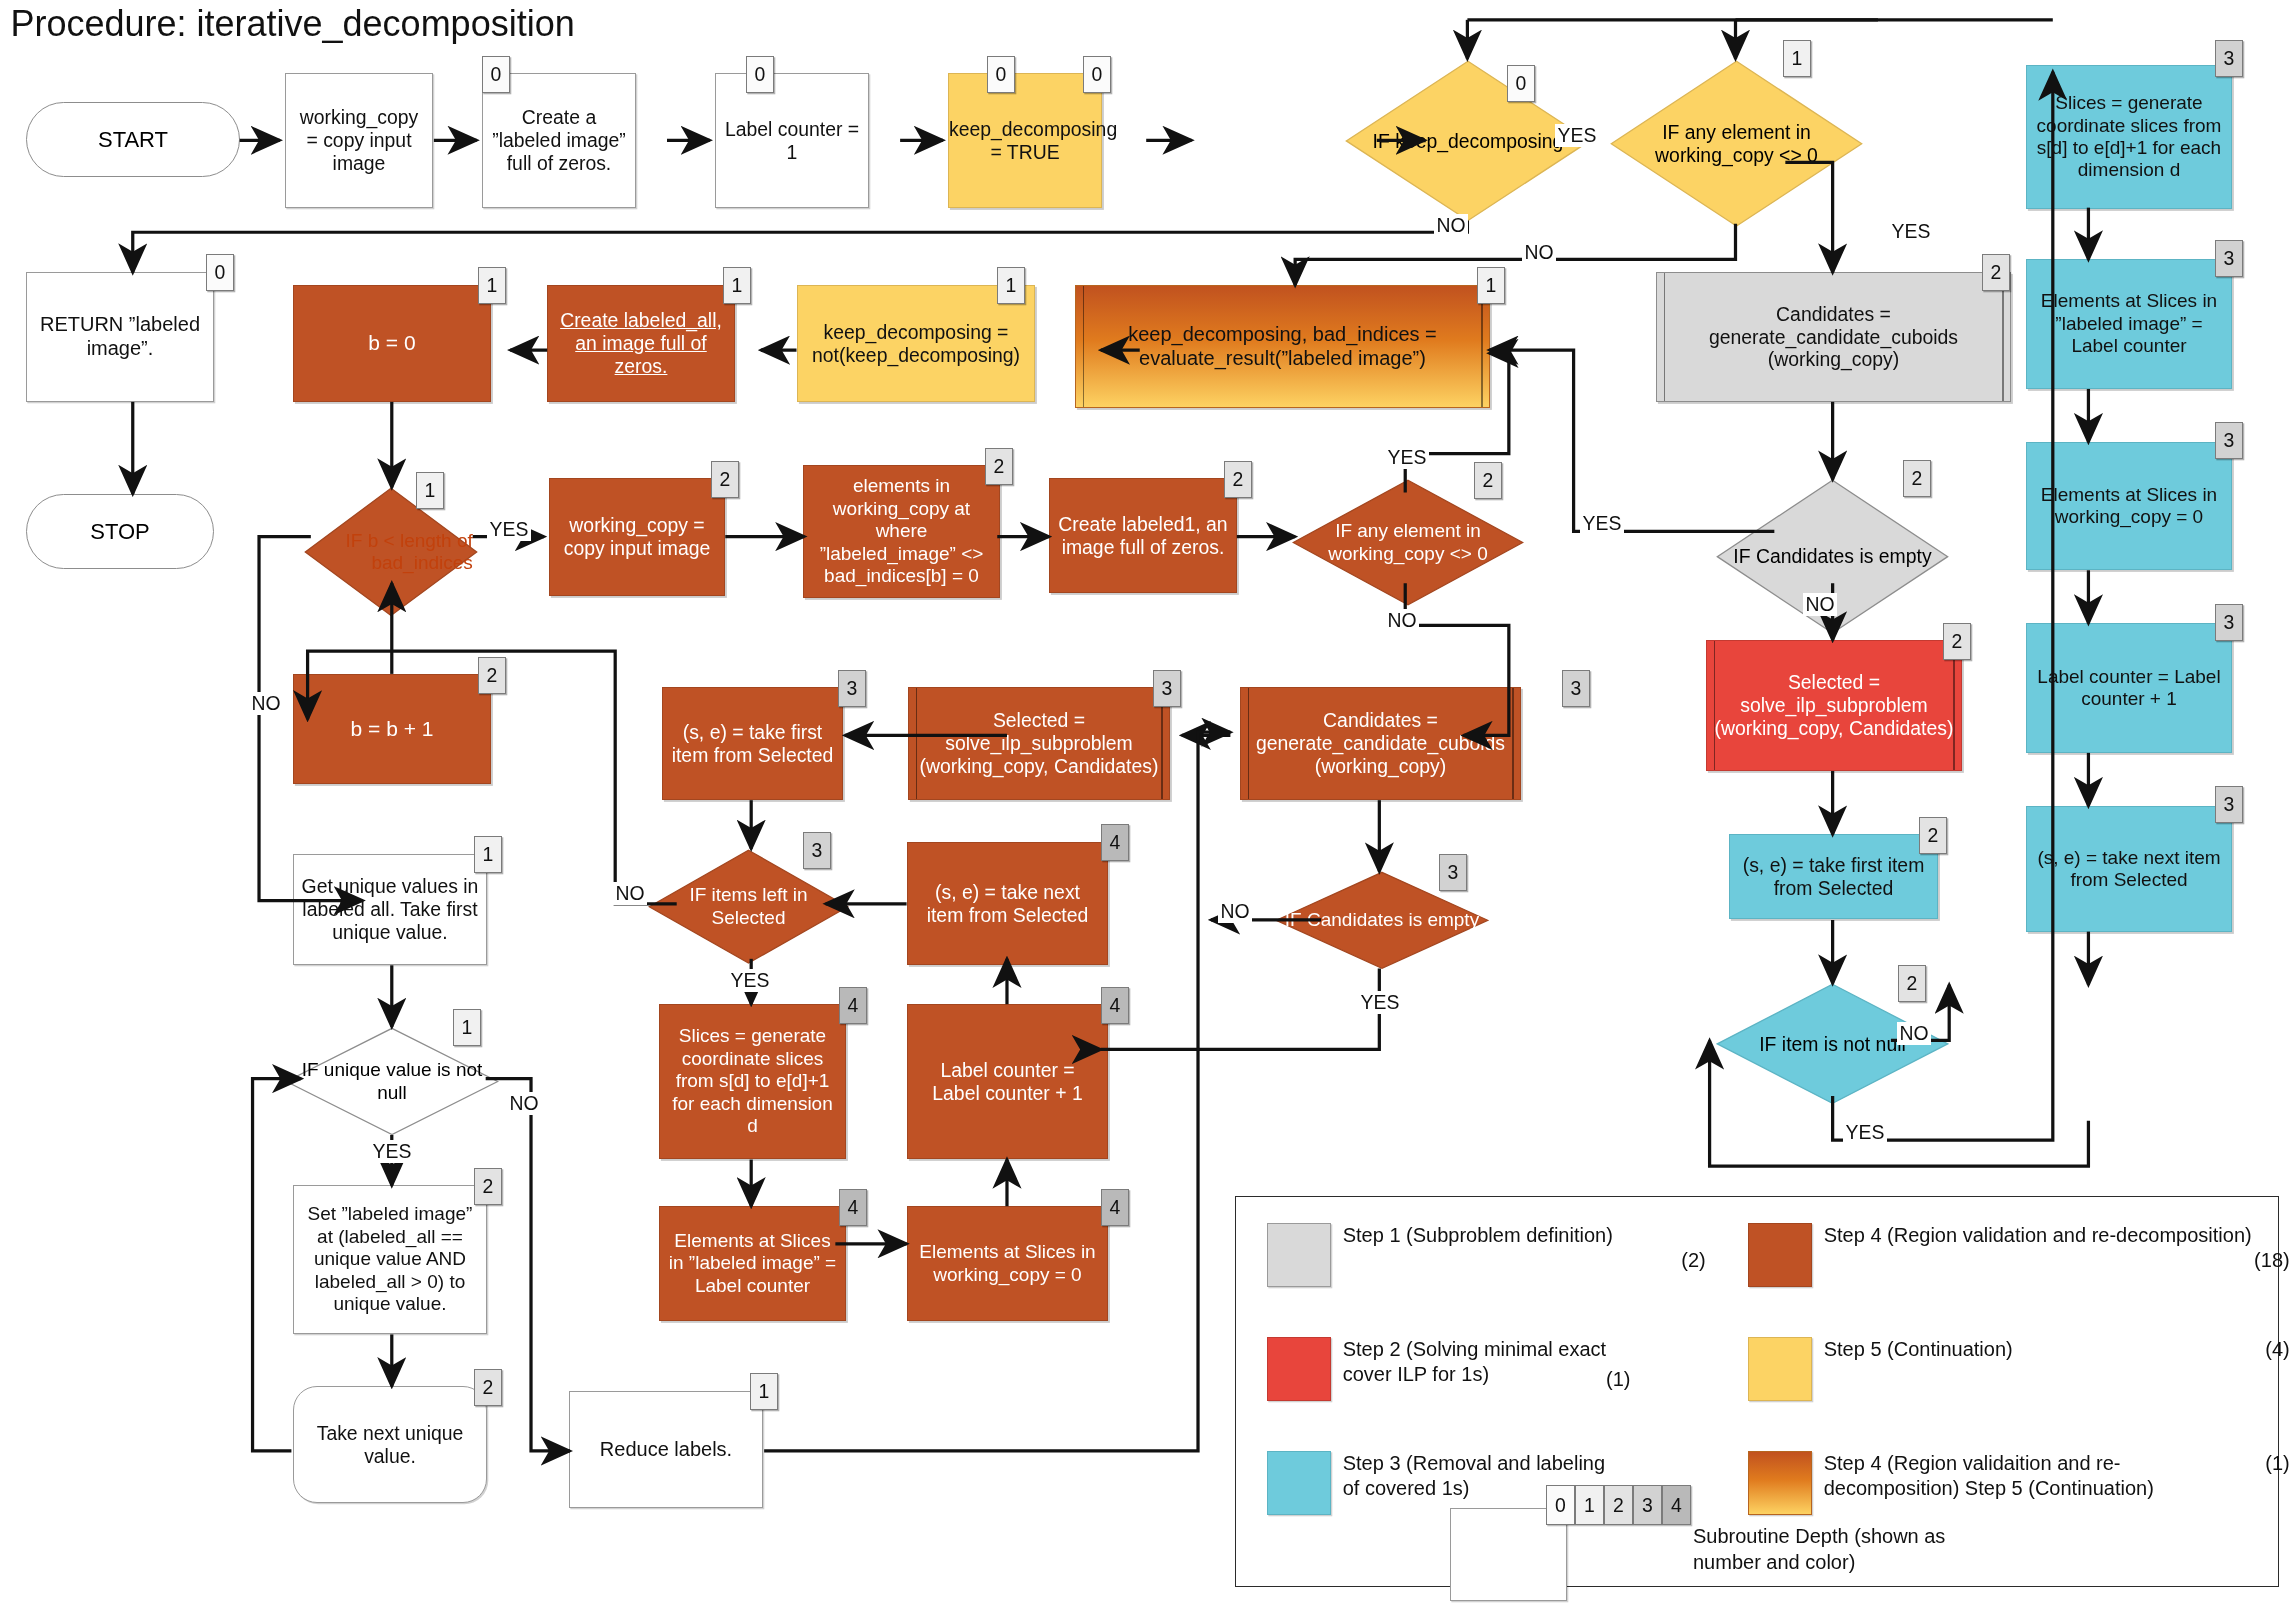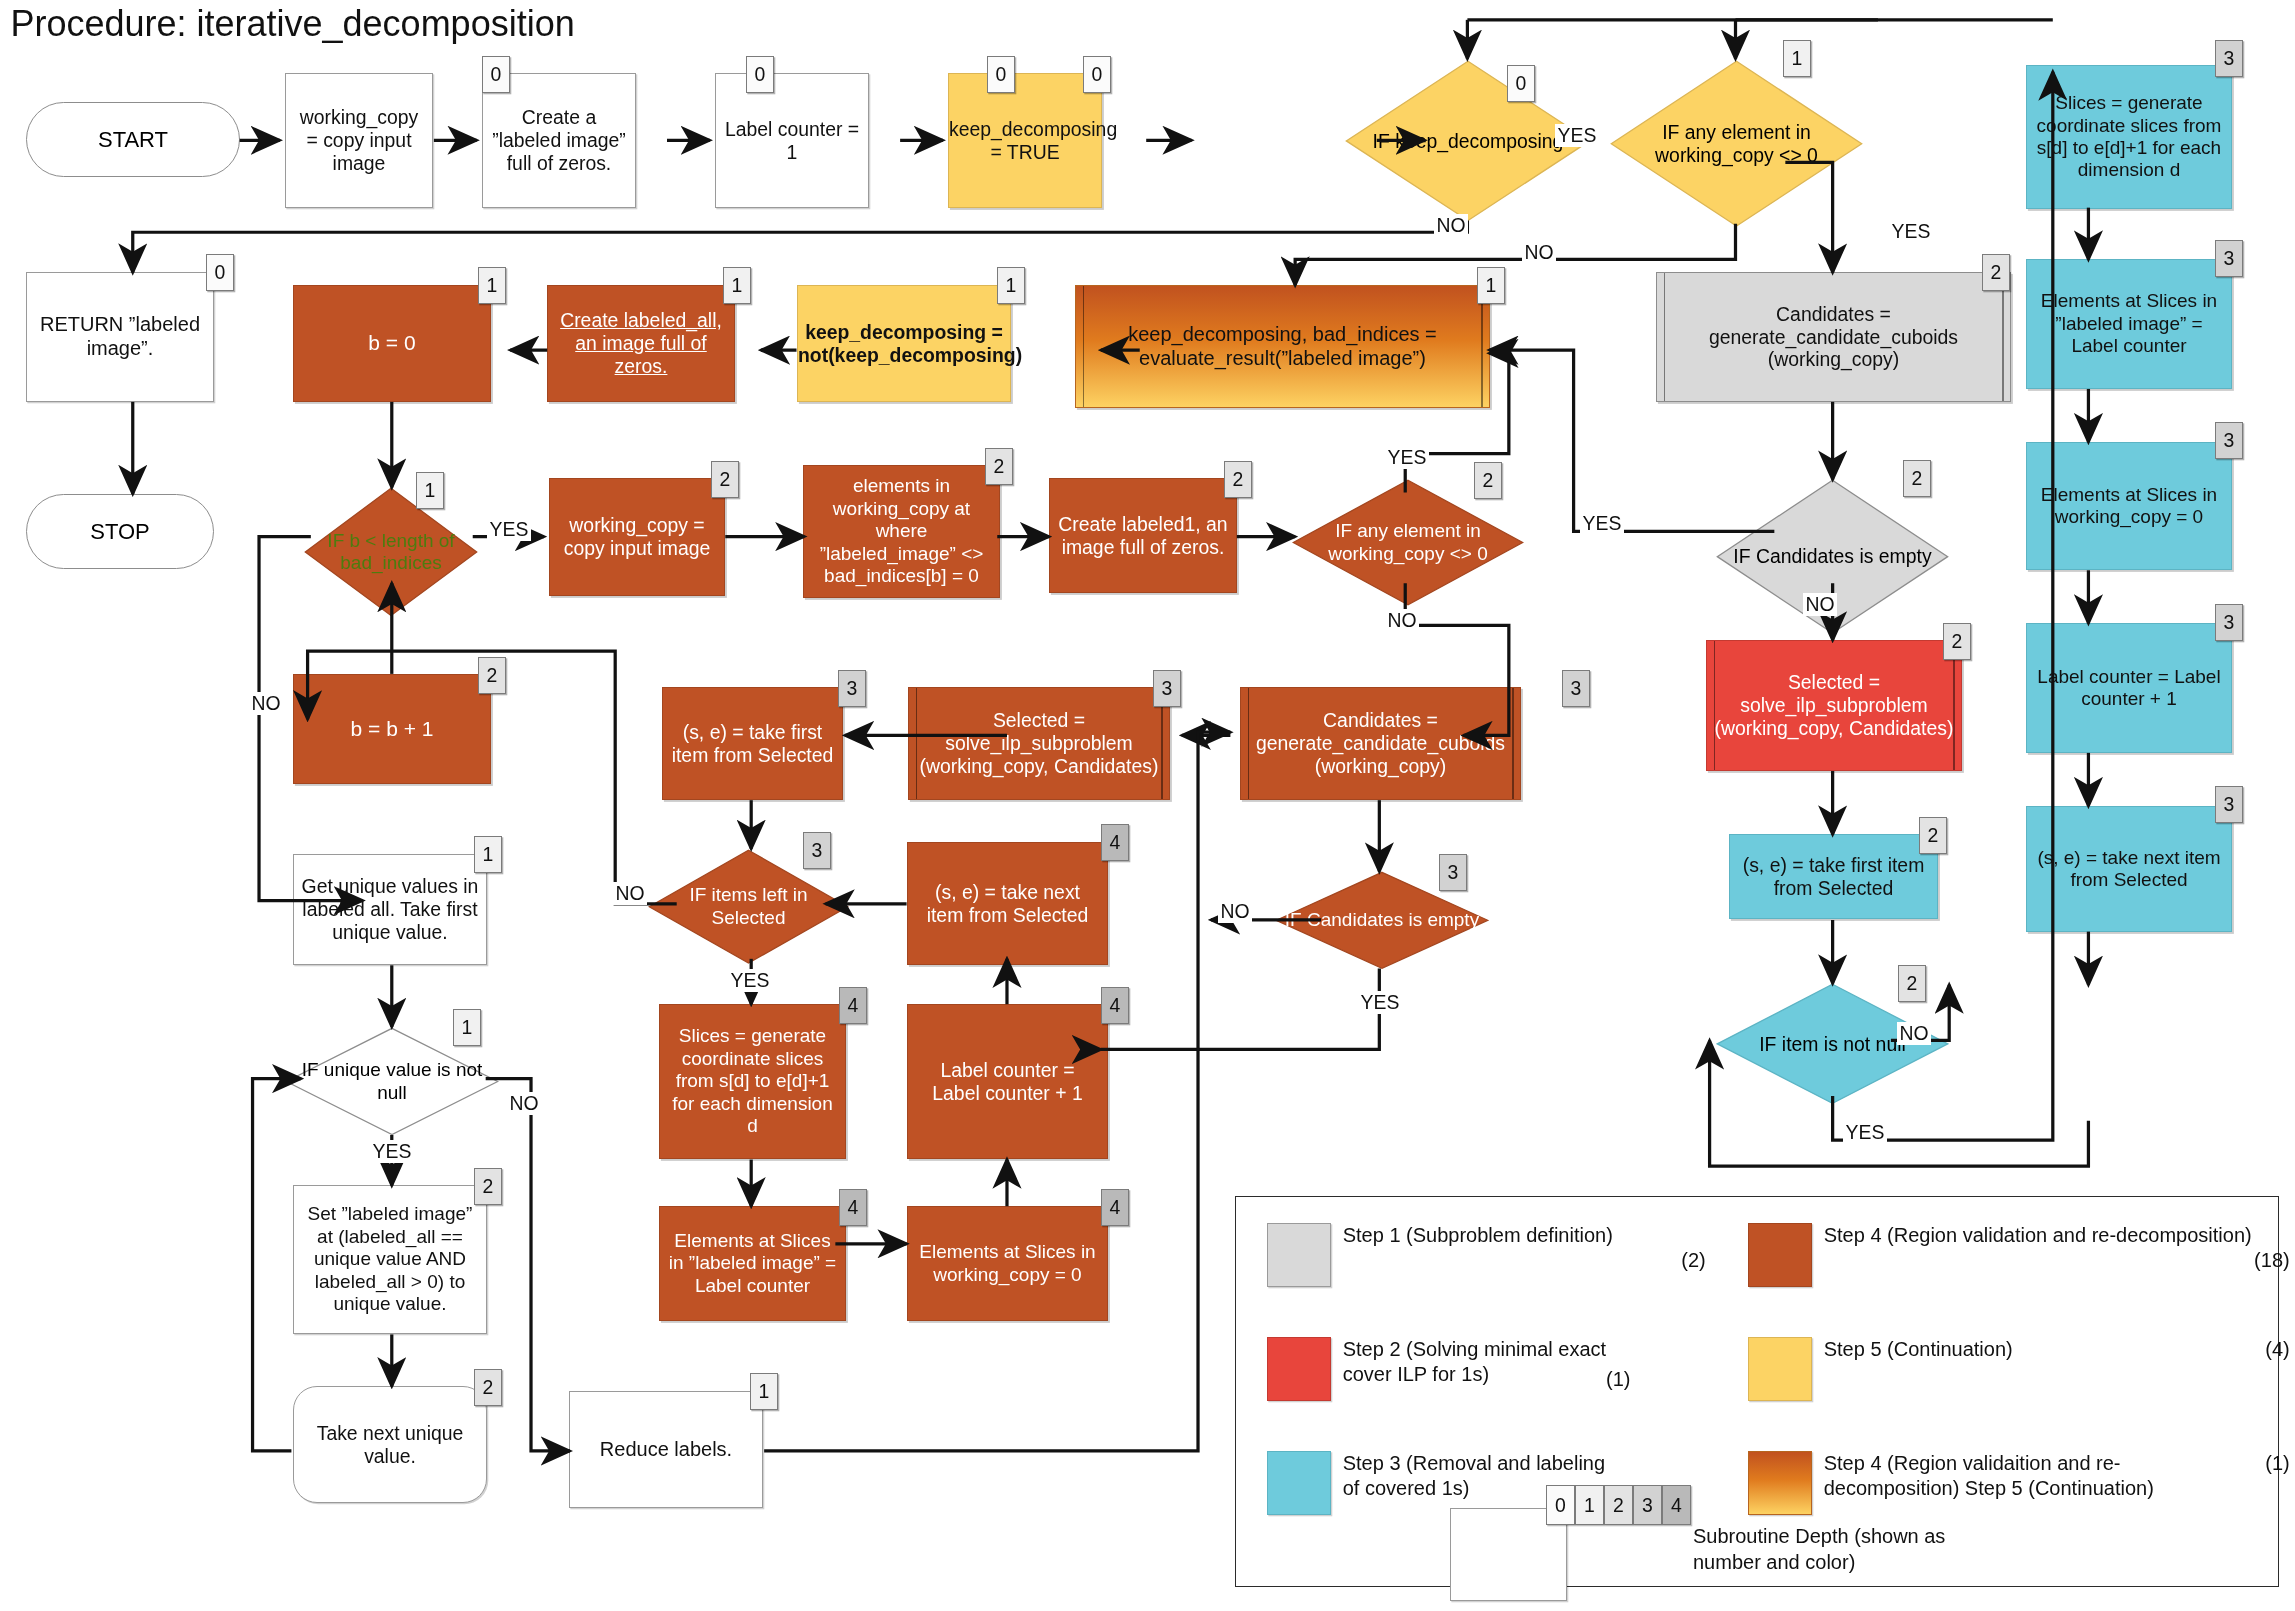--- a/index.html
+++ b/index.html
@@ -267,21 +267,21 @@
   <div class="node c-brown" style="left:293px;top:285px;width:198px;height:117px;font-size:21px;">
     <span class="txt">b = 0</span>
   </div>
   <div class="badge d1" style="left:478px;top:267px;">1</div>
 
   <div class="node c-brown" style="left:547px;top:285px;width:188px;height:117px;font-size:19.4px;text-decoration:underline;">
     <span class="txt">Create labeled_all, an image full of zeros.</span>
   </div>
   <div class="badge d1" style="left:723px;top:267px;">1</div>
 
-  <div class="node c-yellow" style="left:797px;top:285px;width:214px;height:117px;font-size:19.4px;font-weight:bold;">
+  <div class="node c-yellow" style="left:797px;top:285px;width:238px;height:117px;font-size:19.4px;">
     <span class="txt">keep_decomposing = not(keep_decomposing)</span>
   </div>
   <div class="badge d1" style="left:997px;top:267px;">1</div>
 
   <div class="node c-grad sub" style="left:1075px;top:285px;width:415px;height:123px;font-size:20px;">
     <span class="txt">keep_decomposing, bad_indices = evaluate_result(”labeled image”)</span>
   </div>
   <div class="badge d1" style="left:1477px;top:267px;">1</div>
 
   <div class="node c-grey sub" style="left:1656px;top:272px;width:355px;height:130px;font-size:19.4px;">
@@ -312,21 +312,21 @@
         <polygon points="180,2 358,94 180,186 2,94" fill="#6ecbdc" stroke="#5cb4c4" stroke-width="2"></polygon>
       </svg>
     <div class="lbl" style="font-size:19.4px;">IF item is not null</div>
   </div>
   <div class="badge d2" style="left:1898px;top:965px;">2</div>
 
   <div class="dia" style="left:304px;top:487px;width:174px;height:130px;">
     <svg class="shape" viewBox="0 0 268 200" preserveAspectRatio="none">
         <polygon points="134,2 266,100 134,198 2,100" fill="#bf5225" stroke="#a3461f" stroke-width="2"></polygon>
       </svg>
-    <div class="lbl" style="font-size:19px;color:#4d7c0f;">IF b &lt; length of bad_indices</div>
+    <div class="lbl" style="font-size:19px;color:#c2410c;text-align:right;">IF b &lt; length of bad_indices</div>
   </div>
   <div class="badge d1" style="left:416px;top:472px;">1</div>
 
   <div class="node c-brown" style="left:549px;top:478px;width:176px;height:118px;font-size:19.4px;">
     <span class="txt">working_copy = copy input image</span>
   </div>
   <div class="badge d2" style="left:711px;top:461px;">2</div>
 
   <div class="node c-brown" style="left:803px;top:465px;width:197px;height:133px;font-size:19px;">
     <span class="txt">elements in working_copy at where ”labeled_image” &lt;&gt; bad_indices[b] = 0</span>

